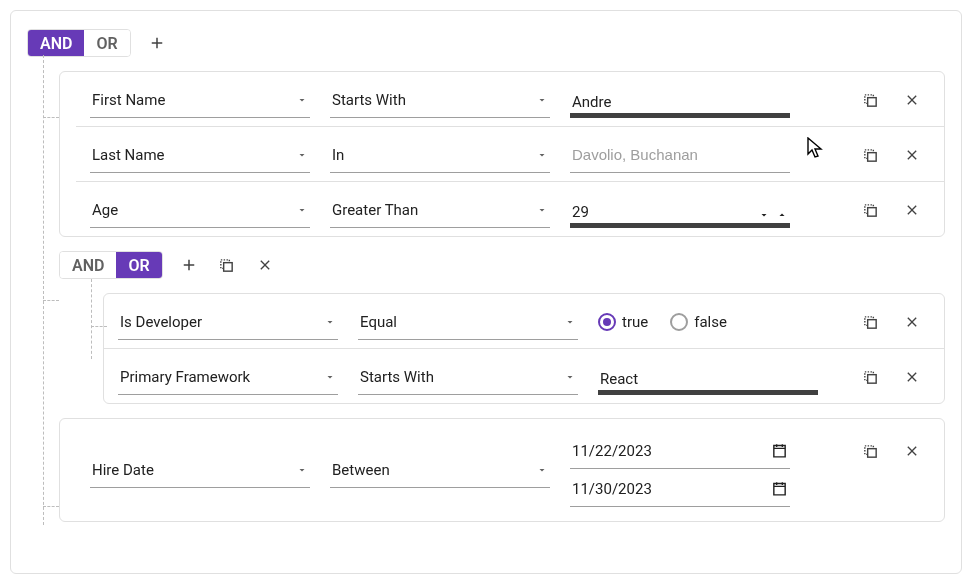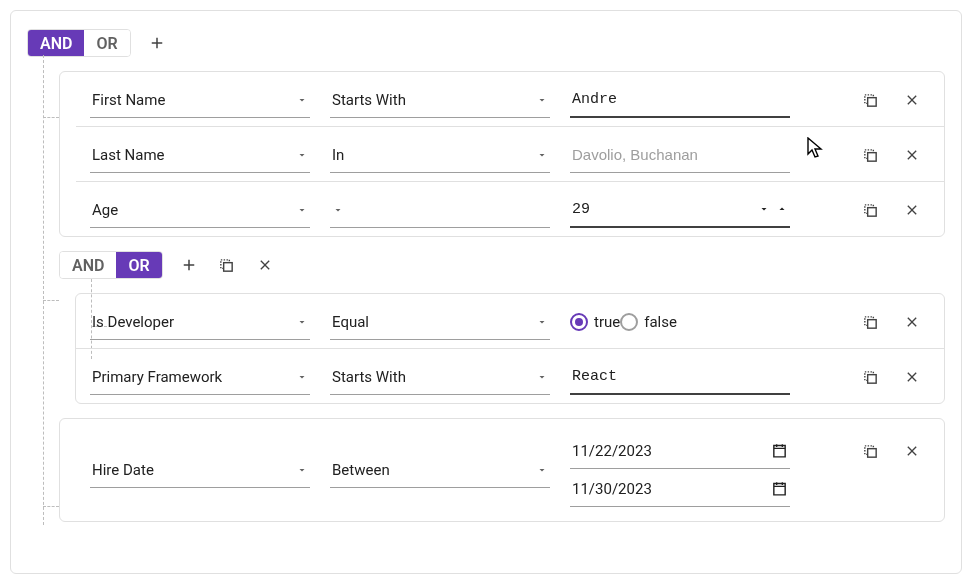--- a/index.html
+++ b/index.html
@@ -96,38 +96,38 @@
     font-size: 15px;
     color: #4c1d95;
     outline: none;
     background: transparent;
     padding: 2px;
   }
   .value-input::placeholder { color: #9e9e9e; }
   .value-wrap {
     flex: 0 0 220px;
     display: flex;
-    align-items: center;
-    border-bottom: 2px solid #404040;
+    align-items: flex-end;
+    border-bottom: 5px solid #404040;
     height: 36px;
     padding: 2px;
     gap: 6px;
-    font-family: Liberation Mono, monospace;
   }
   .value-wrap .label { flex: 1; font-size: 15px; }
   .row-actions {
     margin-left: auto;
     display: flex;
     gap: 18px;
     align-items: center;
     padding-right: 6px;
   }
   .radio-group {
     flex: 0 0 220px;
     display: flex;
+    gap: 22px;
     align-items: center;
     height: 36px;
   }
   .radio-opt {
     display: flex;
     align-items: center;
     gap: 6px;
     font-size: 15px;
     color: #212121;
     cursor: pointer;
@@ -145,21 +145,21 @@
     margin-left: 32px;
     margin-top: 14px;
   }
   .nested-header {
     display: flex;
     align-items: center;
     gap: 14px;
   }
   .nested-rules {
     margin-top: 14px;
-    margin-left: 16px;
+    margin-left: 44px;
     border: 1px solid #e0e0e0;
     border-radius: 6px;
   }
   .date-stack {
     flex: 0 0 220px;
     display: flex;
     flex-direction: column;
     gap: 2px;
   }
   .date-input {
@@ -281,20 +281,21 @@
     <div class="rule-row">
       <div class="field-control">
         <span class="label">Age</span>
         <span class="dropdown-caret">
             <svg width="12" height="12" viewBox="0 0 24 24">
               <path fill="currentColor" d="M7 10l5 5 5-5z"></path>
             </svg>
           </span>
       </div>
       <div class="field-control">
+        <span class="label">Greater Than</span>
         <span class="dropdown-caret">
             <svg width="12" height="12" viewBox="0 0 24 24">
               <path fill="currentColor" d="M7 10l5 5 5-5z"></path>
             </svg>
           </span>
       </div>
       <div class="value-wrap">
         <span class="label">29</span>
         <span>
             <svg width="12" height="12" viewBox="0 0 24 24">

